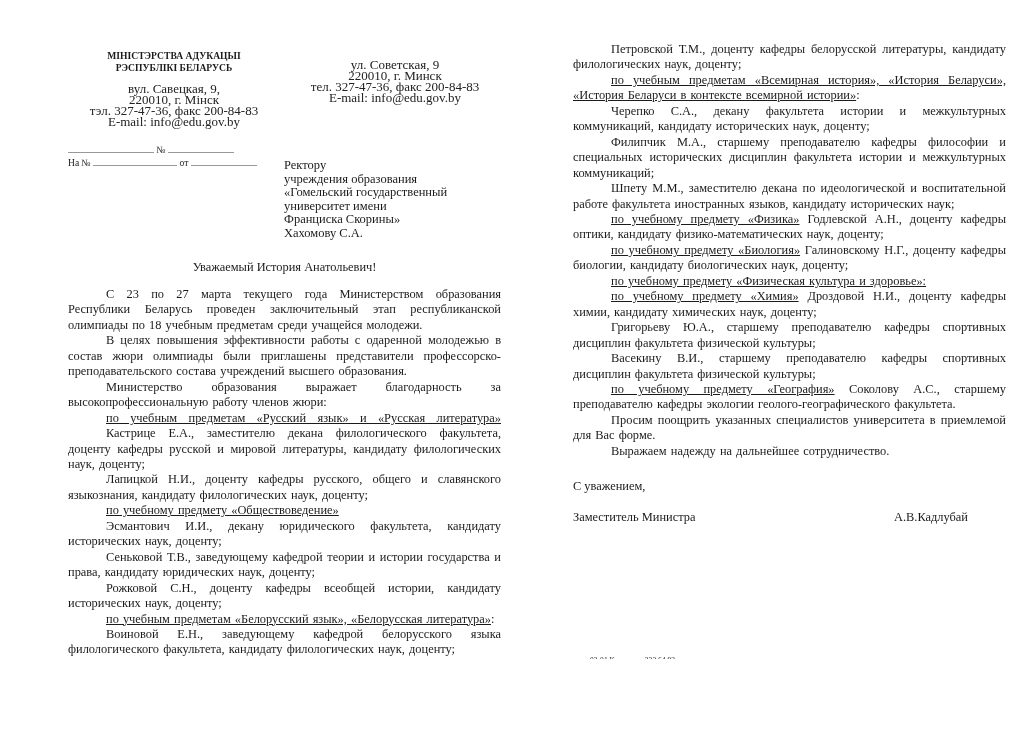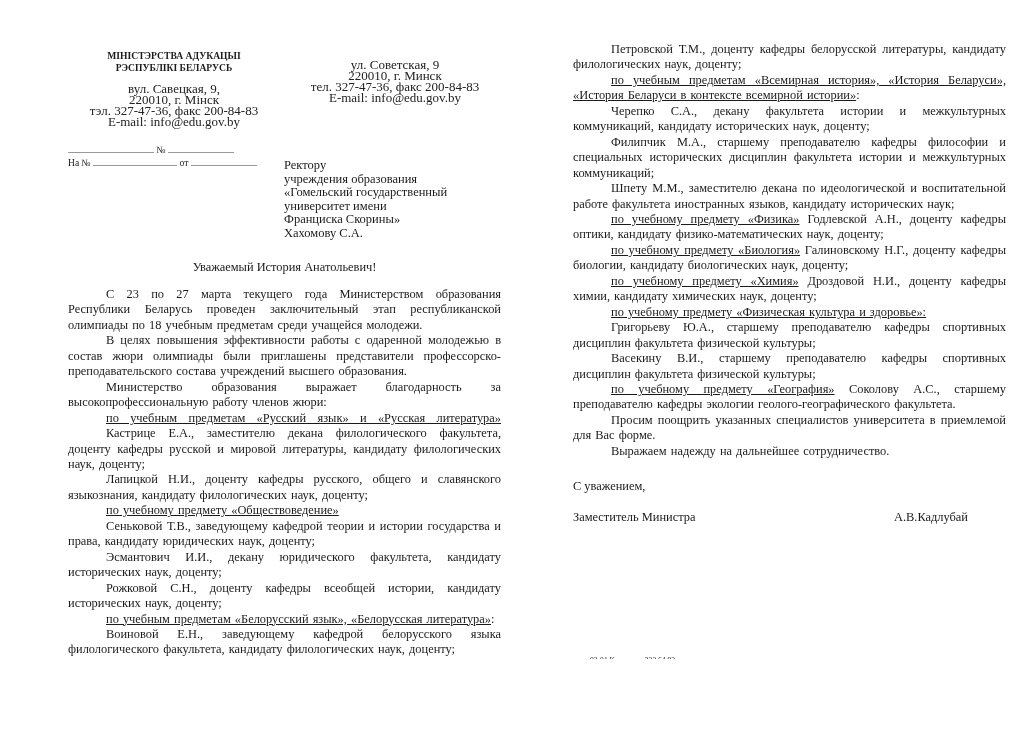--- a/index.html
+++ b/index.html
@@ -80,39 +80,39 @@
     <div class="salutation">Уважаемый История Анатольевич!</div>
 
     <div class="body-block" id="left-body">
         <p class="bp"><span>С 23 по 27 марта текущего года Министерством образования Республики Беларусь проведен заключительный этап республиканской олимпиады по 18 учебным предметам среди учащейся молодежи.</span></p>
         <p class="bp"><span>В целях повышения эффективности работы с одаренной молодежью в состав жюри олимпиады были приглашены представители профессорско-преподавательского состава учреждений высшего образования.</span></p>
         <p class="bp"><span>Министерство образования выражает благодарность за высокопрофессиональную работу членов жюри:</span></p>
         <p class="bp stretch"><span class="u">по учебным предметам «Русский язык» и «Русская литература»</span></p>
         <p class="bp"><span>Кастрице Е.А., заместителю декана филологического факультета, доценту кафедры русской и мировой литературы, кандидату филологических наук, доценту;</span></p>
         <p class="bp"><span>Лапицкой Н.И., доценту кафедры русского, общего и славянского языкознания, кандидату филологических наук, доценту;</span></p>
         <p class="bp"><span class="u">по учебному предмету «Обществоведение»</span></p>
+        <p class="bp"><span>Эсмантович И.И., декану юридического факультета, кандидату исторических наук, доценту;</span></p>
         <p class="bp"><span>Сеньковой Т.В., заведующему кафедрой теории и истории государства и права, кандидату юридических наук, доценту;</span></p>
-        <p class="bp"><span>Эсмантович И.И., декану юридического факультета, кандидату исторических наук, доценту;</span></p>
         <p class="bp"><span>Рожковой С.Н., доценту кафедры всеобщей истории, кандидату исторических наук, доценту;</span></p>
         <p class="bp"><span class="u">по учебным предметам «Белорусский язык», «Белорусская литература»</span><span>:</span></p>
         <p class="bp"><span>Воиновой Е.Н., заведующему кафедрой белорусского языка филологического факультета, кандидату филологических наук, доценту;</span></p>
       </div>
   </div>
 
   <div class="col col-right">
     <div class="body-block" id="right-body">
         <p class="bp"><span>Петровской Т.М., доценту кафедры белорусской литературы, кандидату филологических наук, доценту;</span></p>
         <p class="bp"><span class="u">по учебным предметам «Всемирная история», «История Беларуси», «История Беларуси в контексте всемирной истории»</span><span>:</span></p>
         <p class="bp"><span>Черепко С.А., декану факультета истории и межкультурных коммуникаций, кандидату исторических наук, доценту;</span></p>
         <p class="bp"><span>Филипчик М.А., старшему преподавателю кафедры философии и специальных исторических дисциплин факультета истории и межкультурных коммуникаций;</span></p>
         <p class="bp"><span>Шпету М.М., заместителю декана по идеологической и воспитательной работе факультета иностранных языков, кандидату исторических наук;</span></p>
         <p class="bp"><span class="u">по учебному предмету «Физика»</span><span> Годлевской А.Н., доценту кафедры оптики, кандидату физико-математических наук, доценту;</span></p>
         <p class="bp"><span class="u">по учебному предмету «Биология»</span><span> Галиновскому Н.Г., доценту кафедры биологии, кандидату биологических наук, доценту;</span></p>
+        <p class="bp"><span class="u">по учебному предмету «Физическая культура и здоровье»:</span></p>
         <p class="bp"><span class="u">по учебному предмету «Химия»</span><span> Дроздовой Н.И., доценту кафедры химии, кандидату химических наук, доценту;</span></p>
-        <p class="bp"><span class="u">по учебному предмету «Физическая культура и здоровье»:</span></p>
         <p class="bp"><span>Григорьеву Ю.А., старшему преподавателю кафедры спортивных дисциплин факультета физической культуры;</span></p>
         <p class="bp"><span>Васекину В.И., старшему преподавателю кафедры спортивных дисциплин факультета физической культуры;</span></p>
         <p class="bp"><span class="u">по учебному предмету «География»</span><span> Соколову А.С., старшему преподавателю кафедры экологии геолого-географического факультета.</span></p>
         <p class="bp"><span>Просим поощрить указанных специалистов университета в приемлемой для Вас форме.</span></p>
         <p class="bp"><span>Выражаем надежду на дальнейшее сотрудничество.</span></p>
       </div>
 
     <p class="regards">С уважением,</p>
     <div class="sign-row">
       <span>Заместитель Министра</span>

